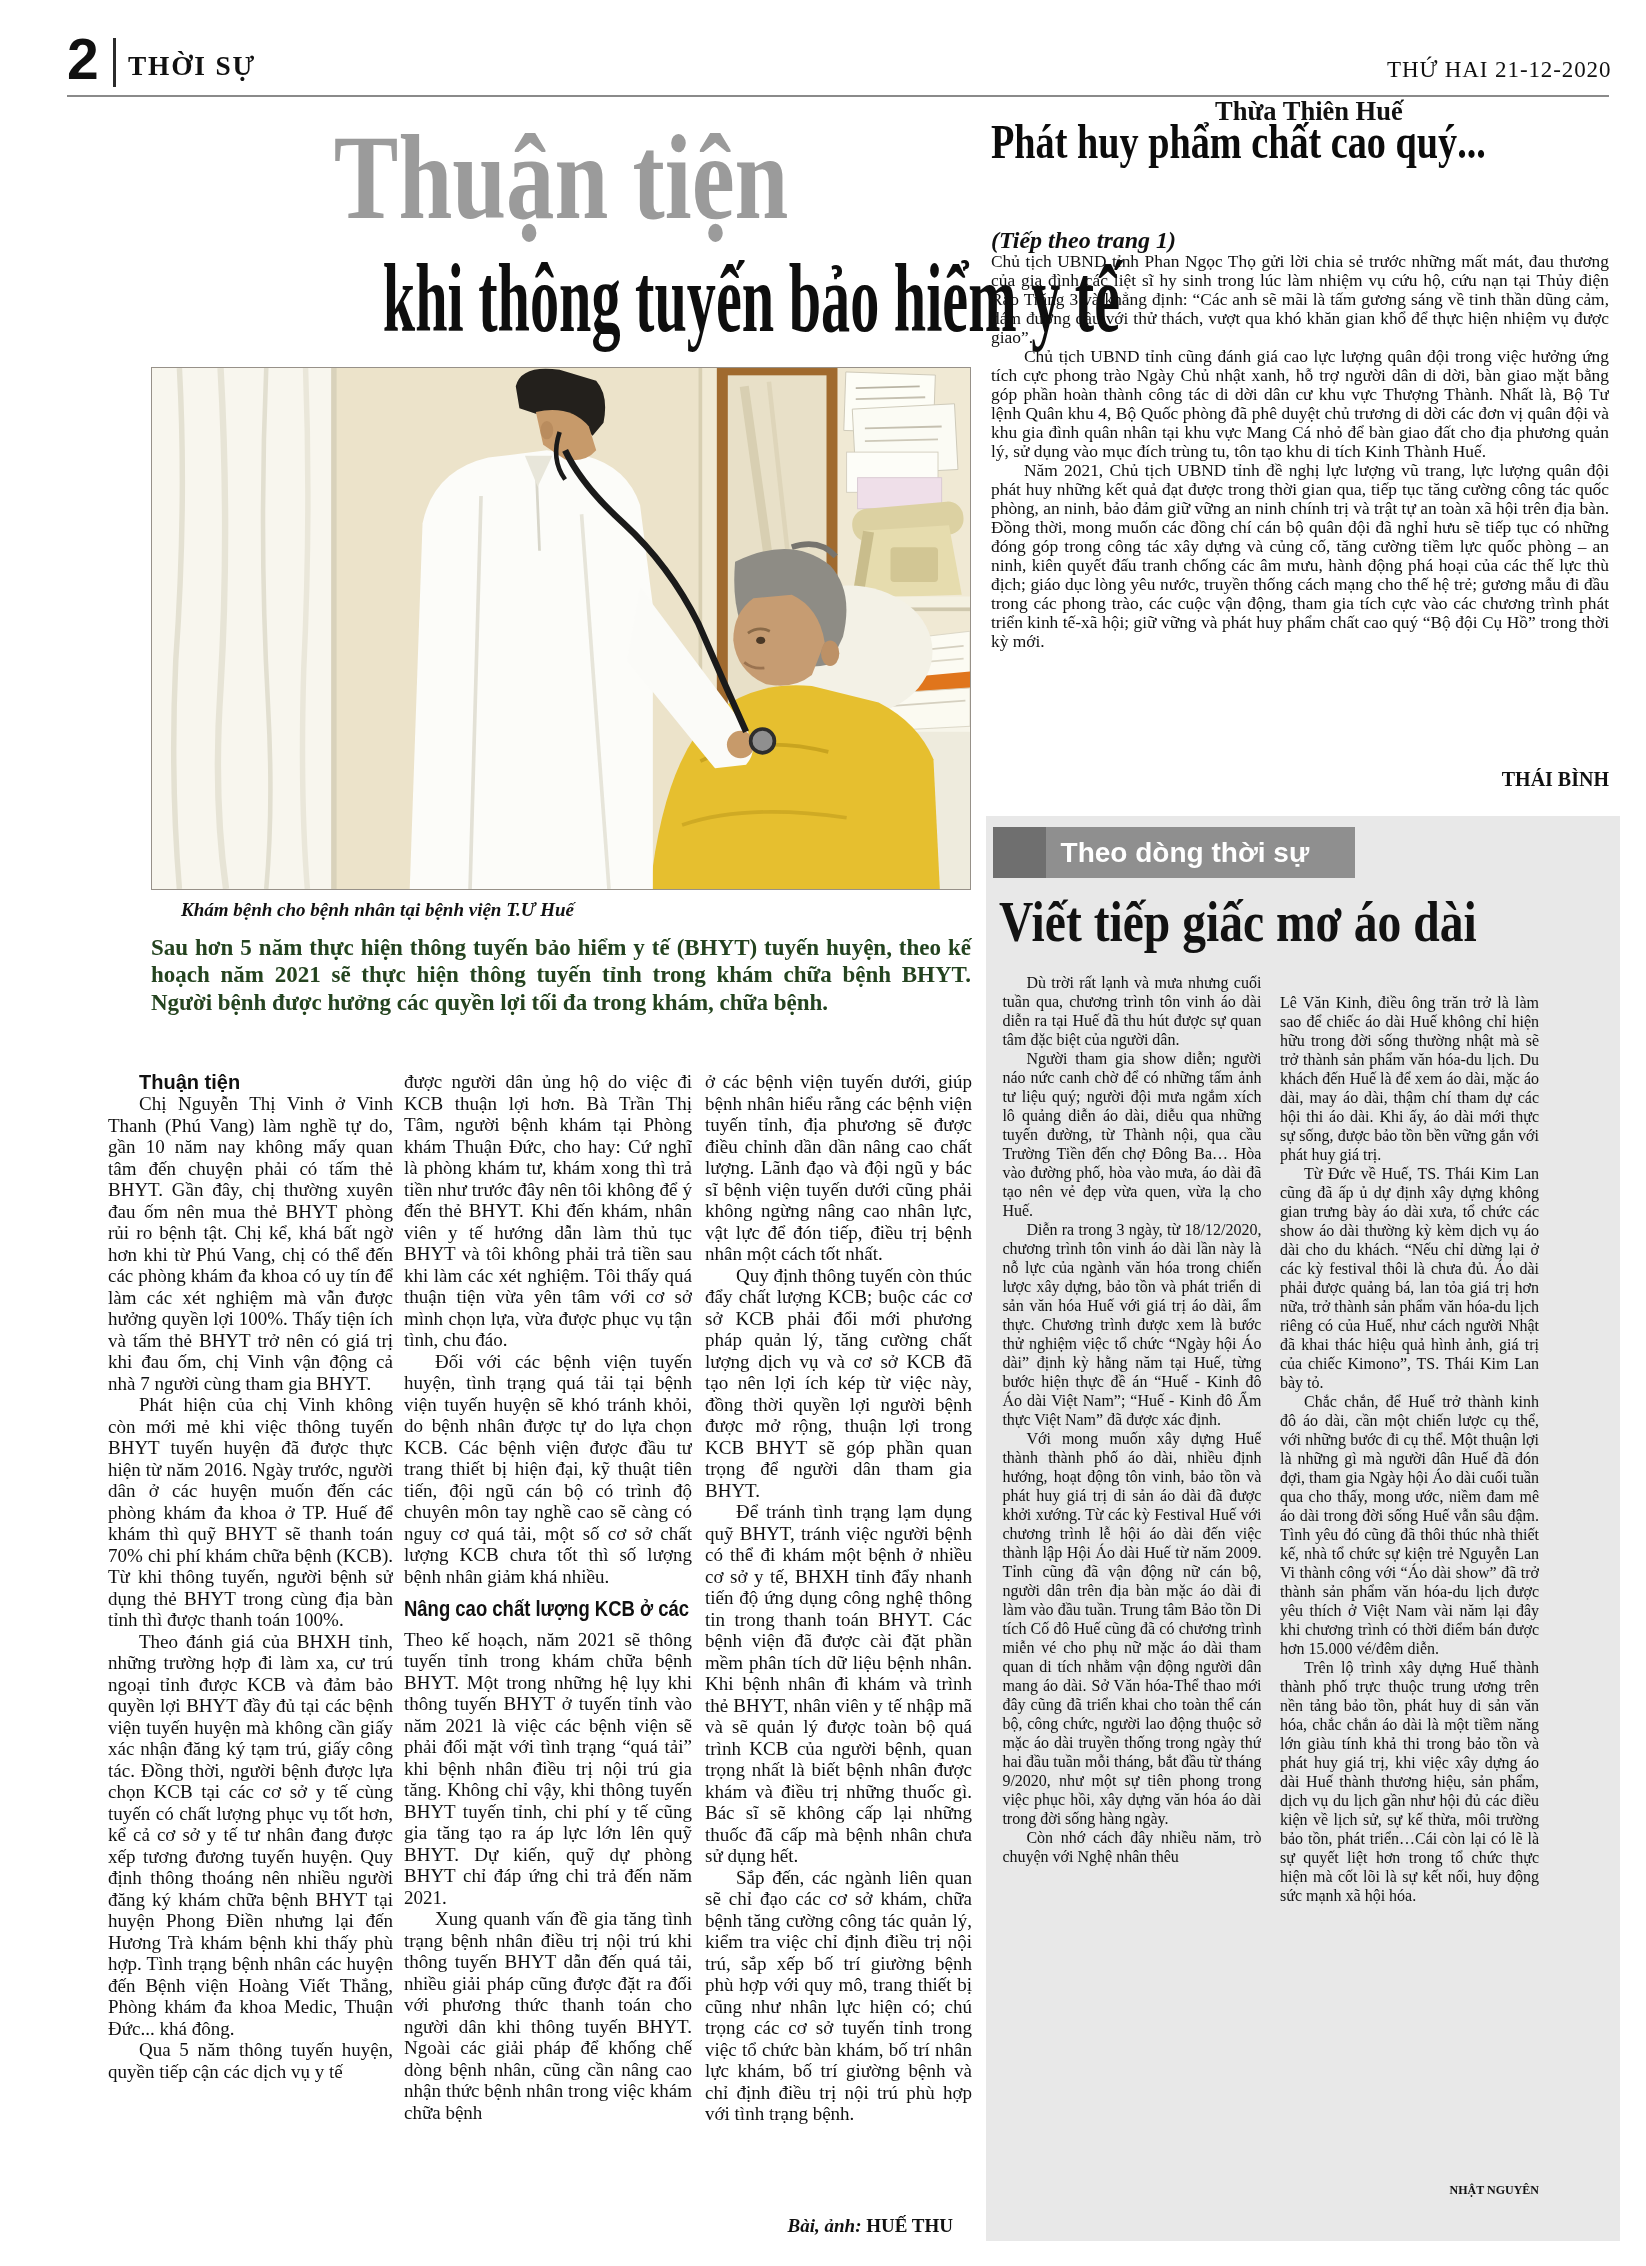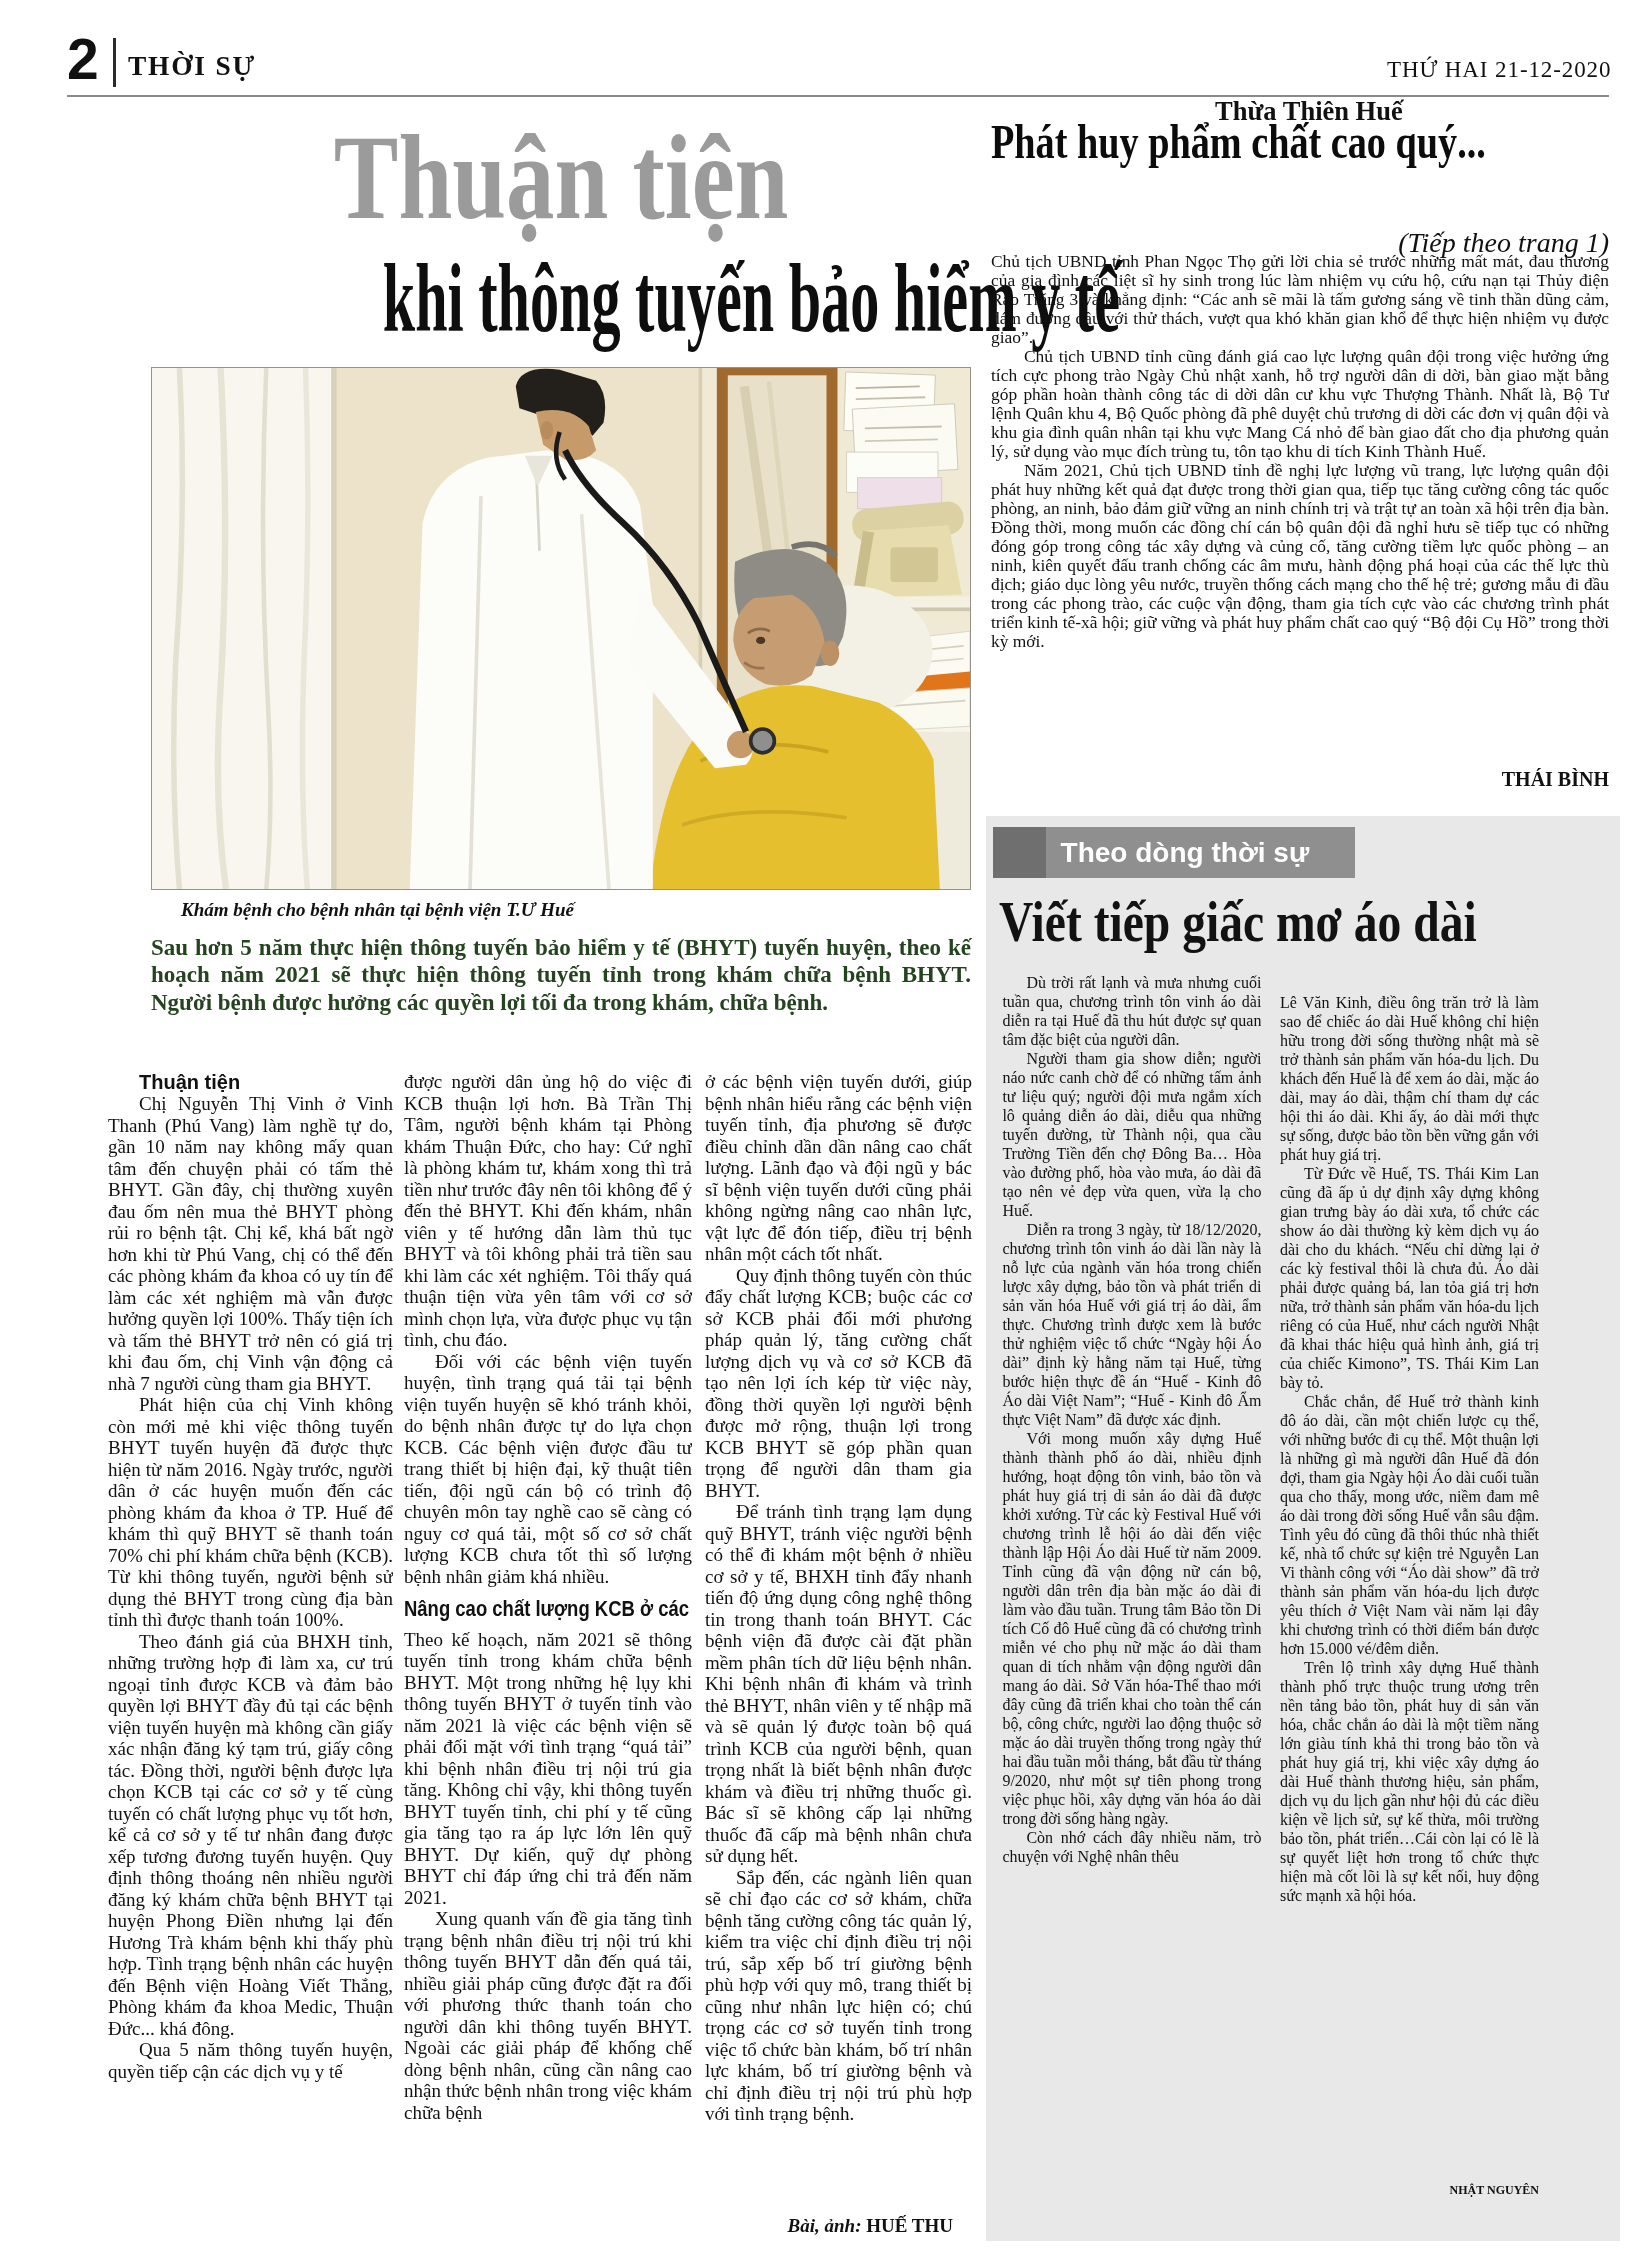--- a/index.html
+++ b/index.html
@@ -25,21 +25,21 @@
   
   .bodycol{font-size:19px;line-height:21.5px;text-align:justify;overflow:hidden;}
   .bodycol p{margin:0;text-indent:31px;}
   .flush-first p:first-child{text-indent:0;}
   .subhead1{font-family:"Liberation Sans",sans-serif;font-weight:bold;font-size:20px;line-height:1.1;margin:0 0 5.5px 0;text-indent:0;}
   .subhead2{font-family:"Liberation Sans",sans-serif;font-weight:bold;font-size:22px;line-height:1.15;margin:9.1px 0 7.3px 0;}
   .byline{font-weight:bold;font-size:19px;text-align:right;}
   .byline .it{font-style:italic;}
   
   .cont-title{font-weight:bold;font-size:49px;line-height:1;color:#0c0c0c;}
-  .cont-note{font-style:italic;font-weight:normal;font-size:28px;text-align:right;}
+  .cont-note{font-style:italic;font-weight:bold;font-size:24px;text-align:left;}
   .cont-body{font-size:17.4px;line-height:19px;text-align:justify;overflow:hidden;}
   .cont-body p{margin:0;text-indent:33px;}
   .cont-body p:first-child{text-indent:0;}
   
   .panel{background:#e8e8e8;}
   .kicker-square{background:#6f6f6f;}
   .kicker-bar{background:#8f8f8f;color:#fff;font-family:"Liberation Sans",sans-serif;
               font-weight:bold;font-size:28px;line-height:51px;padding-left:14.6px;}
   .feat-title{font-weight:bold;font-size:58px;line-height:1;color:#121212;}
   .featcol{font-size:16px;line-height:19px;text-align:justify;overflow:hidden;}

